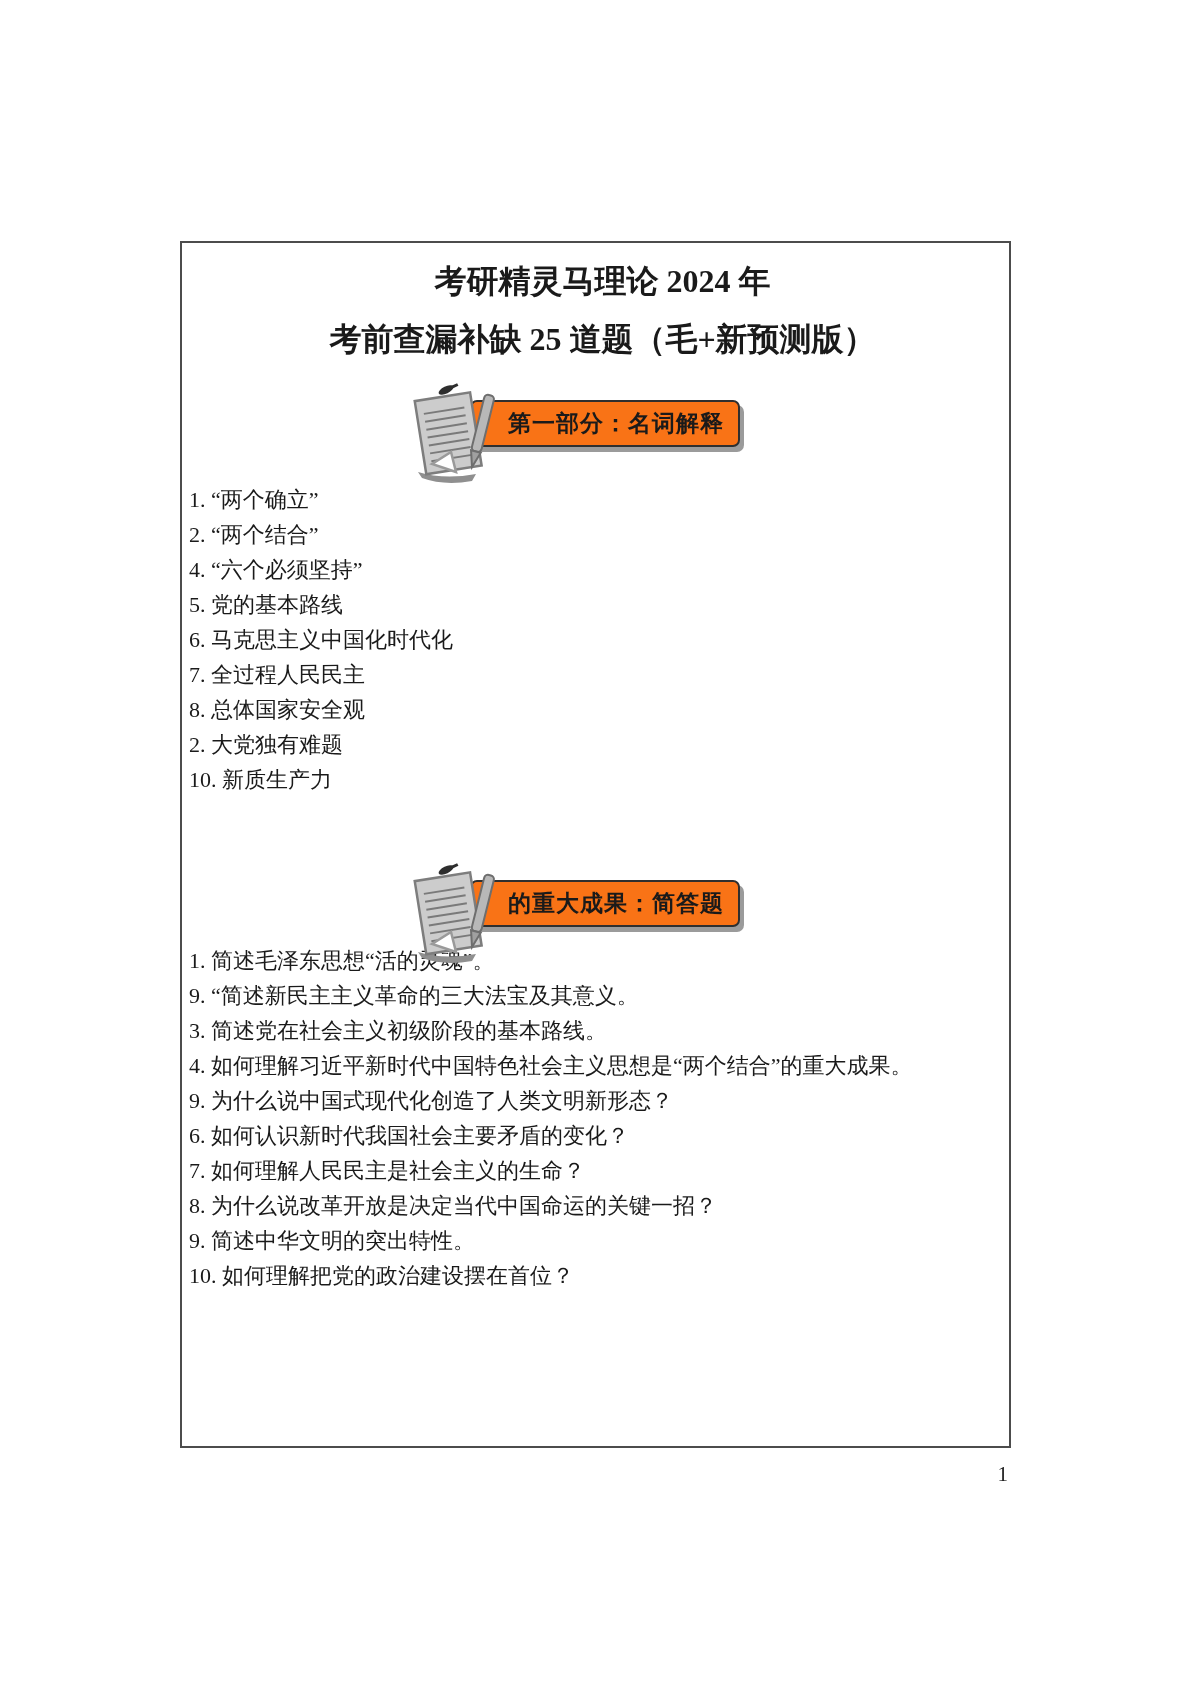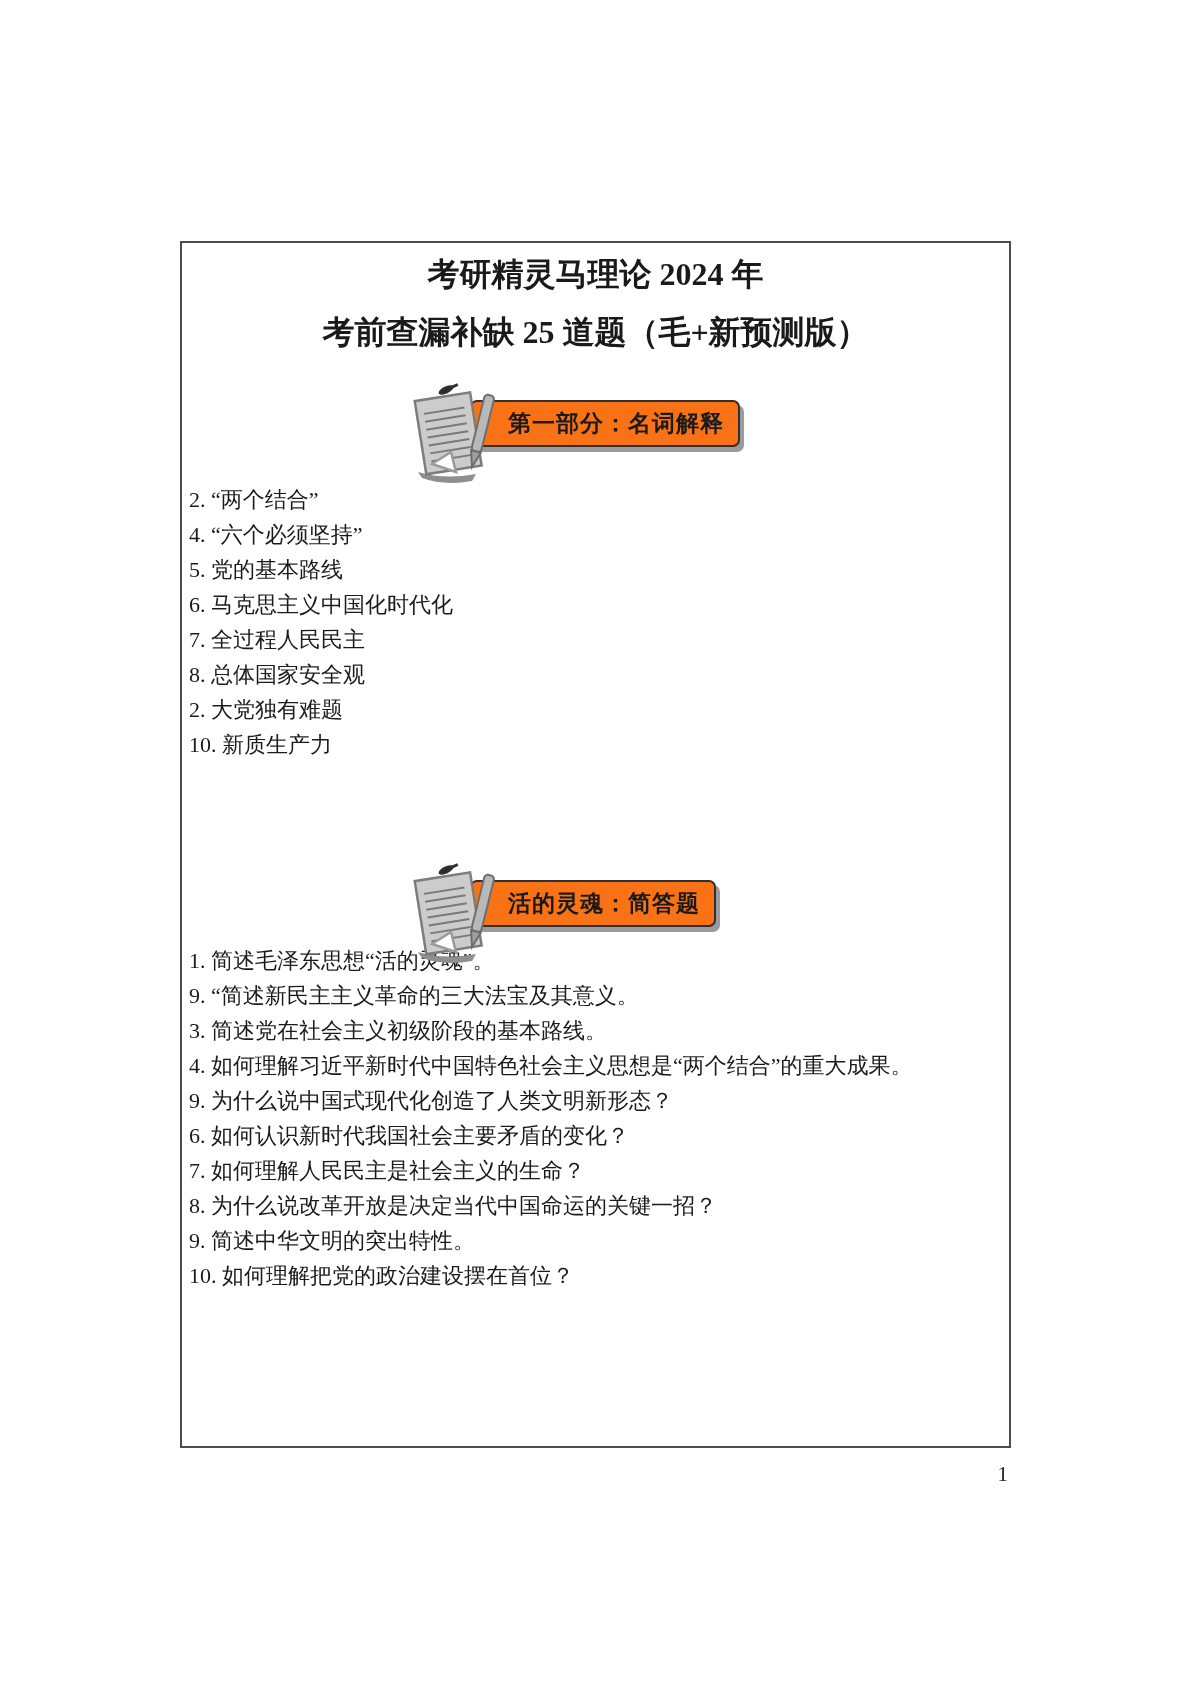--- a/index.html
+++ b/index.html
@@ -26,21 +26,21 @@
     background: #ffffff;
   }
   .doc-title {
     position: absolute;
     left: 0;
     width: 100%;
     text-align: center;
     font-size: 32px;
     font-weight: bold;
     line-height: 44px;
-    margin: 0;
+    margin: 7px;
     white-space: nowrap;
   }
   .doc-title.line1 { top: 9px; }
   .doc-title.line2 { top: 67px; }
 
   .section-header {
     position: absolute;
     left: 222px;
     width: 330px;
     height: 108px;
@@ -125,20 +125,21 @@
             <ellipse cx="42" cy="10" rx="8" ry="3.5" fill="#2e2e2e"></ellipse>
             <rect x="48" y="8.5" width="7" height="3" fill="#2e2e2e"></rect>
           </g>
           <path d="M28 84 L47 72 L52 92 Z" fill="#ffffff" stroke="#9a9a9a" stroke-width="2.5"></path>
         </svg>
       </span>
       <span class="header-label">第一部分：名词解释</span>
     </div>
 
     <ol class="item-list" id="list-section-1">
+      <li>1. “两个确立”</li>
       <li>2. “两个结合”</li>
       <li>4. “六个必须坚持”</li>
       <li>5. 党的基本路线</li>
       <li>6. 马克思主义中国化时代化</li>
       <li>7. 全过程人民民主</li>
       <li>8. 总体国家安全观</li>
       <li>2. 大党独有难题</li>
       <li>10. 新质生产力</li>
     </ol>
 
@@ -162,21 +163,21 @@
             <rect x="71" y="14" width="10" height="58" rx="4" fill="#b8b8b8" stroke="#6e6e6e" stroke-width="2"></rect>
             <path d="M71 72 L81 72 L76 88 Z" fill="#a0a0a0" stroke="#6e6e6e" stroke-width="2"></path>
           </g>
           <g transform="rotate(-25 42 10)">
             <ellipse cx="42" cy="10" rx="8" ry="3.5" fill="#2e2e2e"></ellipse>
             <rect x="48" y="8.5" width="7" height="3" fill="#2e2e2e"></rect>
           </g>
           <path d="M28 84 L47 72 L52 92 Z" fill="#ffffff" stroke="#9a9a9a" stroke-width="2.5"></path>
         </svg>
       </span>
-      <span class="header-label">活的灵魂：简答题</span>
+      <span class="header-label">的重大成果：简答题</span>
     </div>
 
     <ol class="item-list" id="list-section-2">
       <li>1. 简述毛泽东思想“活的灵魂”。</li>
       <li>9. “简述新民主主义革命的三大法宝及其意义。</li>
       <li>3. 简述党在社会主义初级阶段的基本路线。</li>
       <li>4. 如何理解习近平新时代中国特色社会主义思想是“两个结合”的重大成果。</li>
       <li>9. 为什么说中国式现代化创造了人类文明新形态？</li>
       <li>6. 如何认识新时代我国社会主要矛盾的变化？</li>
       <li>7. 如何理解人民民主是社会主义的生命？</li>

